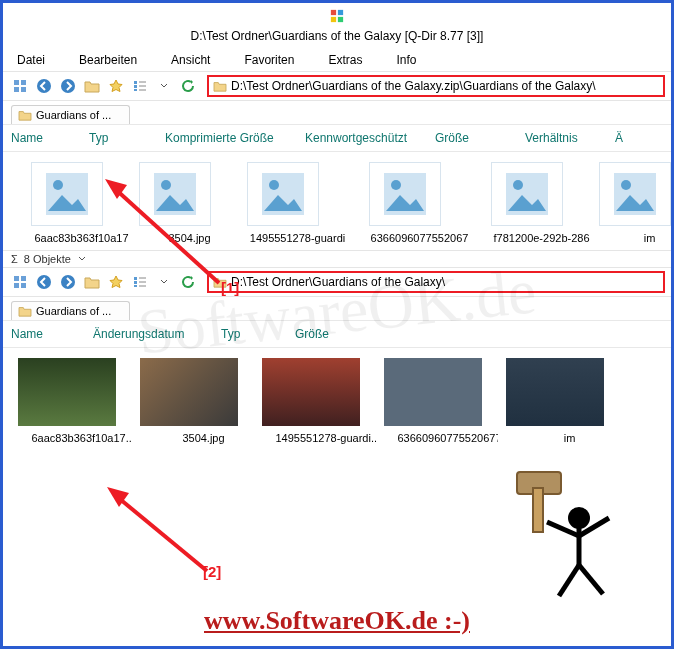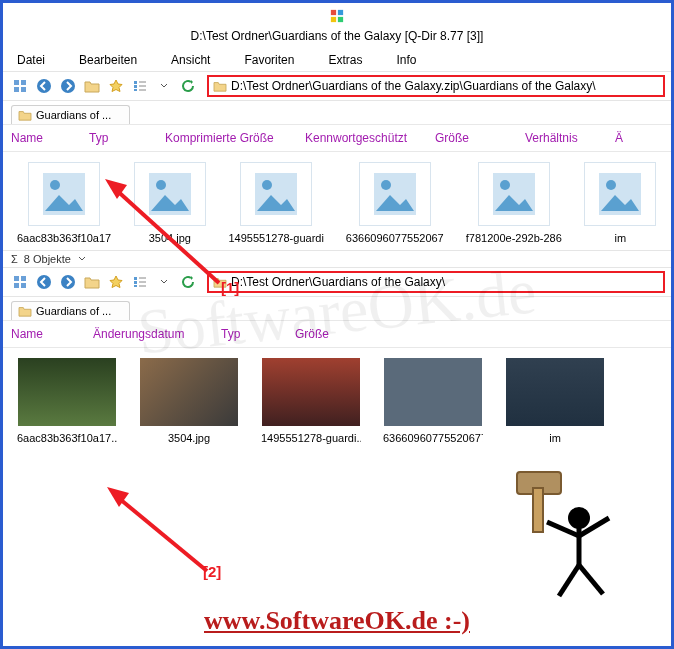--- a/index.html
+++ b/index.html
@@ -7,27 +7,27 @@
   .window { width: 668px; margin: 0; background: #fff; }
   .titlebar { display: flex; align-items: center; padding: 6px 8px; font-size: 12px; gap: 6px; flex-direction: column; }
   .titlebar .ico { width: 14px; height: 14px; }
   .menubar { display: flex; gap: 18px; padding: 2px 6px; font-size: 12px; }
   .menubar span { padding: 2px 8px; cursor: default; }
   .toolbar { display: flex; align-items: center; gap: 2px; padding: 3px 6px; border-top: 1px solid #e5e5e5; border-bottom: 1px solid #e5e5e5; }
   .tbtn { width: 22px; height: 22px; display: flex; align-items: center; justify-content: center; cursor: pointer; border-radius: 2px; }
   .addr { flex: 1; display: flex; align-items: center; height: 22px; border: 2px solid #ed1c24; background: #fff; padding: 0 4px; font-size: 12px; gap: 4px; }
   .tab-row { display: flex; padding: 4px 8px 0; gap: 4px; }
   .tab { display: flex; align-items: center; gap: 4px; font-size: 11px; padding: 3px 18px 3px 6px; border: 1px solid #d0d0d0; border-bottom: none; background: #fdfdfd; border-radius: 3px 3px 0 0; position: relative; }
-  .columns { display: flex; padding: 2px 8px; font-size: 12px; gap: 0; border-top: 1px solid #e8e8e8; border-bottom: 1px solid #e8e8e8; color: #a21caf; }
+  .columns { display: flex; padding: 2px 8px; font-size: 12px; gap: 0; border-top: 1px solid #e8e8e8; border-bottom: 1px solid #e8e8e8; color: #0f766e; }
   .columns span { padding: 4px 0; border-right: 1px solid transparent; }
   .thumbs { display: flex; gap: 22px; padding: 10px 14px 6px; overflow: hidden; }
   .thumb { display: flex; flex-direction: column; align-items: center; width: 100px; font-size: 11px; text-align: center; }
   .thumb .ph { width: 72px; height: 64px; background: #fff; border: 1px solid #d8e4ee; display: flex; align-items: center; justify-content: center; margin-bottom: 6px; }
   .thumb .ph svg { width: 46px; height: 46px; }
-  .thumb .lbl { white-space: nowrap; overflow: hidden; text-overflow: clip; width: 100%; }
+  .thumb .lbl { white-space: nowrap; overflow: hidden; text-overflow: clip; width: 100%; margin-left: 29px; }
   .status { display: flex; align-items: center; gap: 6px; font-size: 11px; padding: 2px 8px; border-top: 1px solid #e5e5e5; color: #333; }
   .pane2 .thumb .ph { border: none; width: 98px; height: 68px; background: linear-gradient(135deg,#8b6b4a,#3a3a3a); }
   .pane2 .thumb .ph.img1 { background: linear-gradient(#2a4020,#5a7a40); }
   .pane2 .thumb .ph.img3 { background: linear-gradient(#a04030,#402020); }
   .pane2 .thumb .ph.img4 { background: #5a6a7a; }
   .pane2 .thumb .ph.img5 { background: linear-gradient(#304050,#203040); }
   .watermark { position: absolute; top: 48%; left: 50%; transform: translate(-50%,-50%) rotate(-6deg); font-size: 64px; font-weight: 400; color: rgba(0,0,0,0.06); font-family: "Comic Sans MS", cursive; pointer-events: none; white-space: nowrap; }
   .footer-url { position: absolute; bottom: 10px; left: 50%; transform: translateX(-50%); font-size: 26px; font-weight: bold; font-family: "Comic Sans MS", cursive; color: #b91c1c; text-decoration: underline; }
   .annot { position: absolute; color: #ed1c24; font-weight: bold; font-size: 15px; }
   .arrow { position: absolute; pointer-events: none; }

